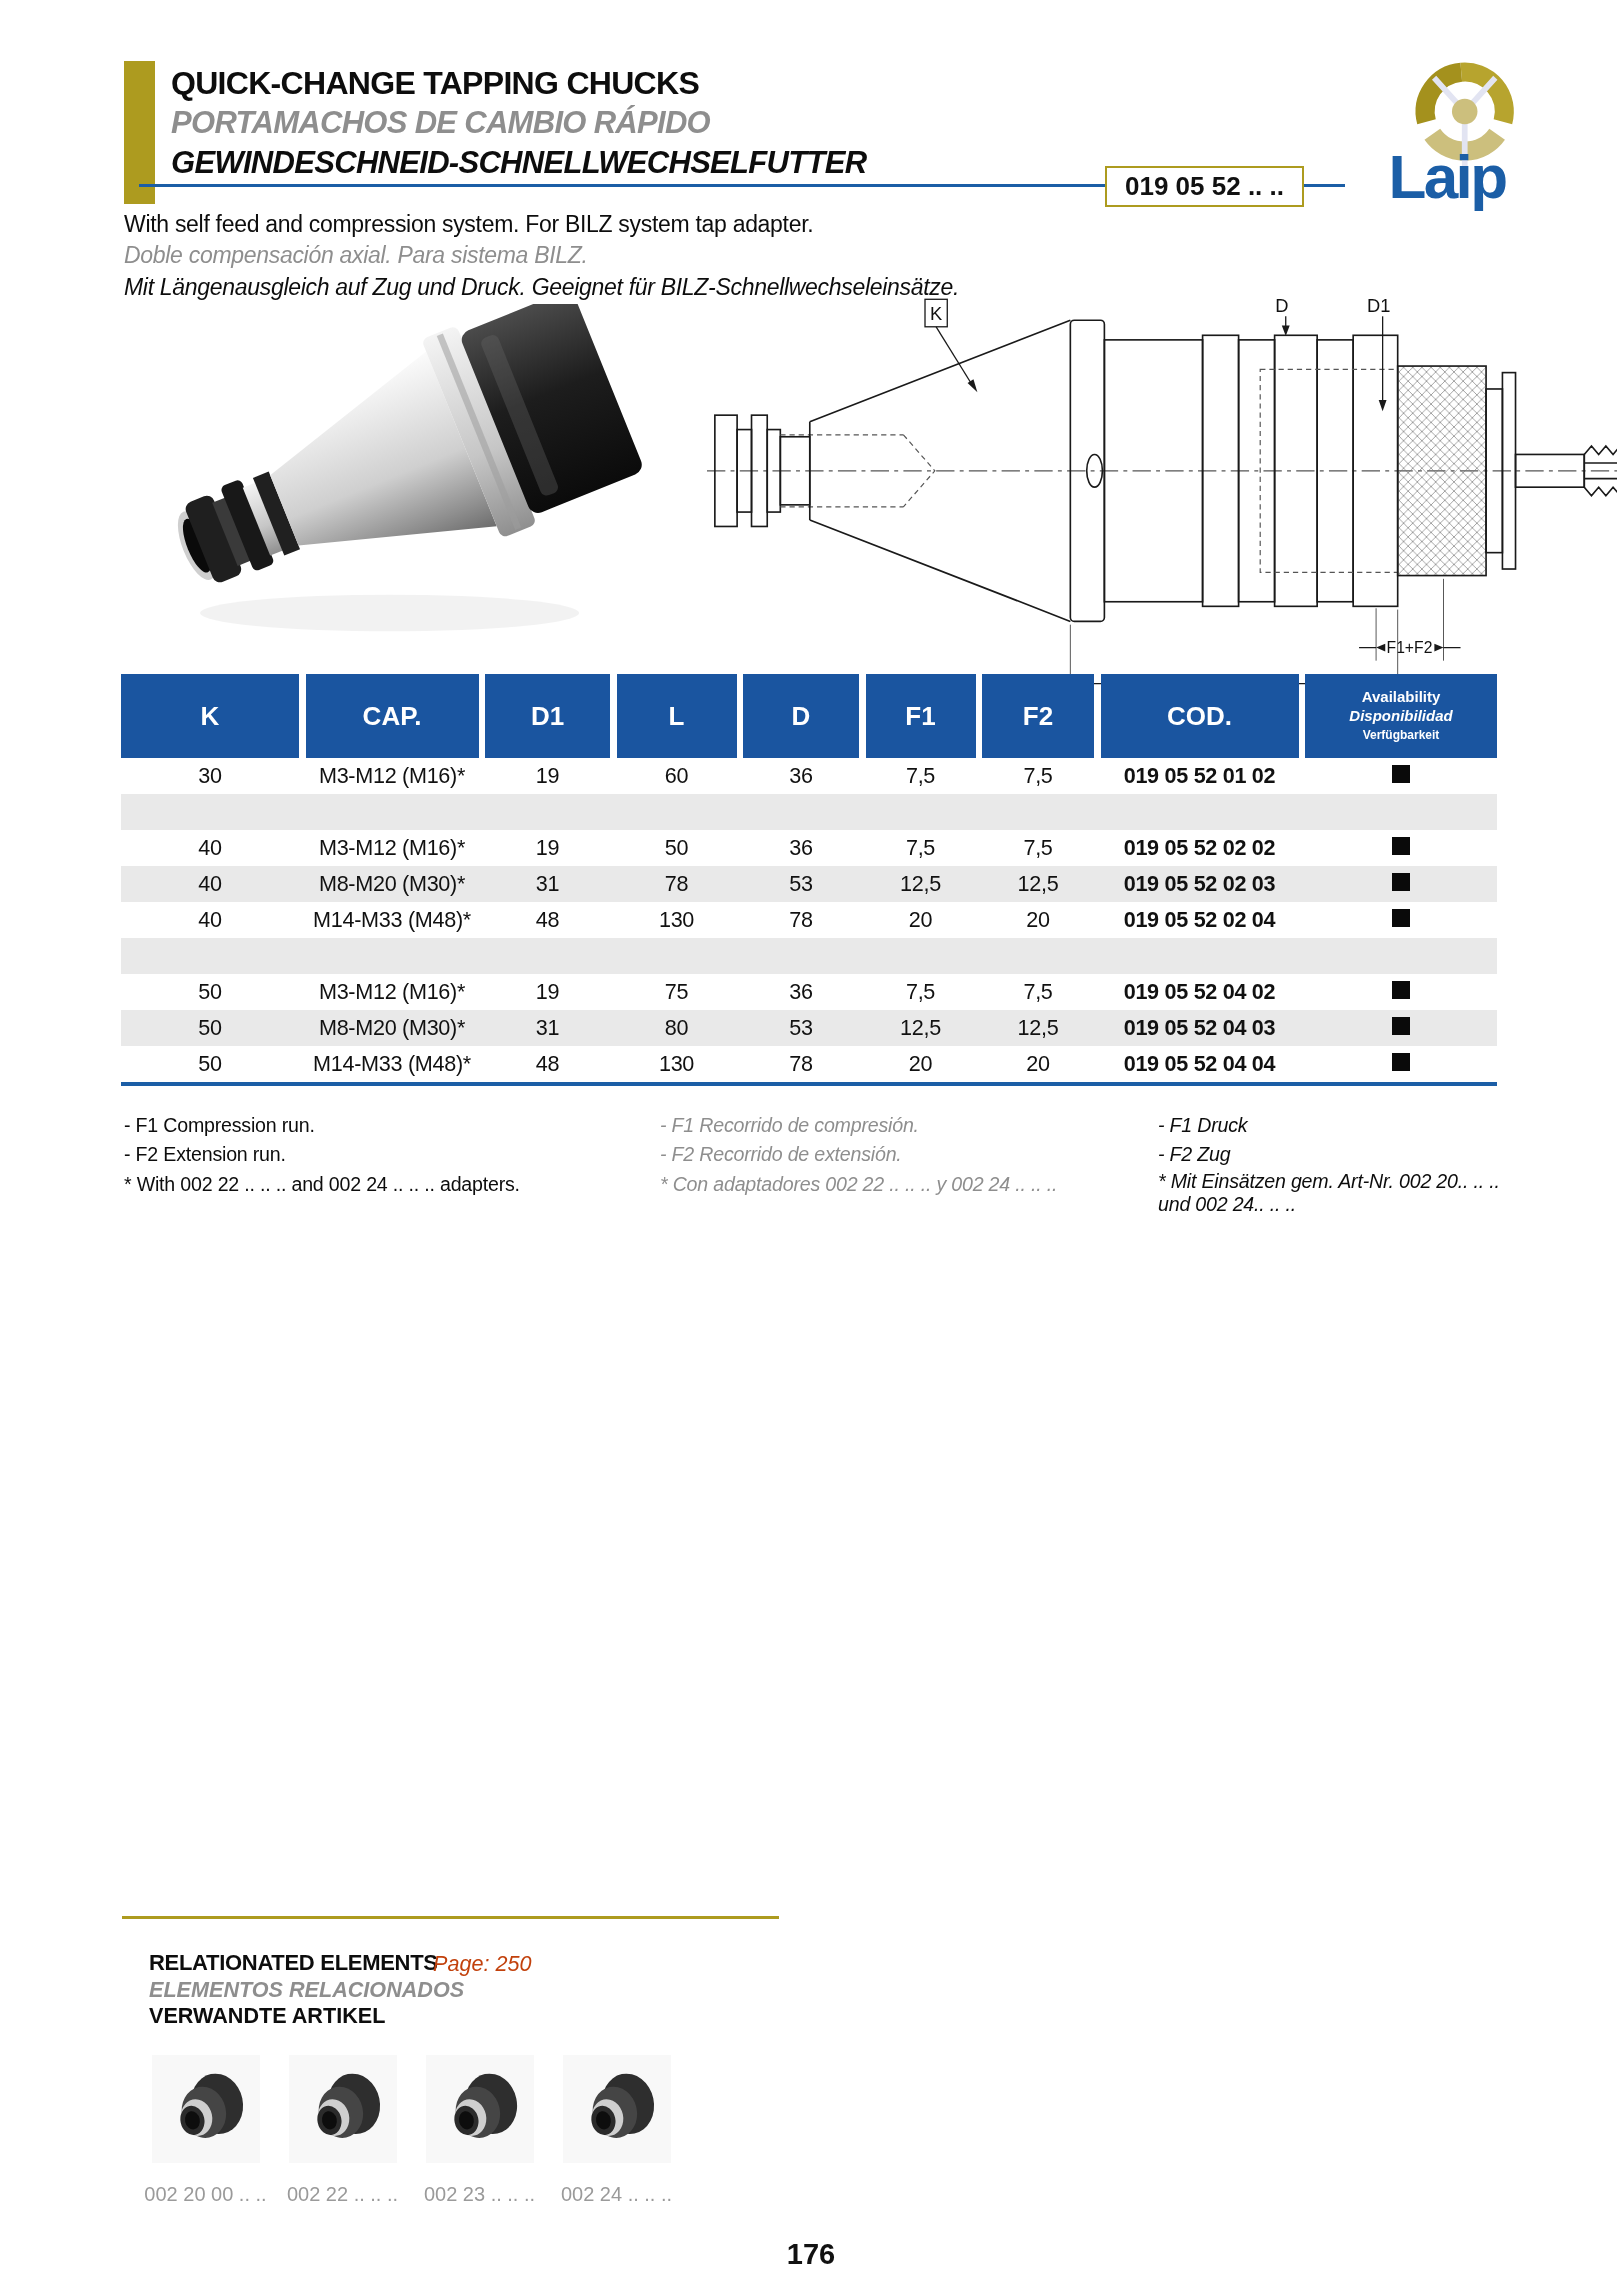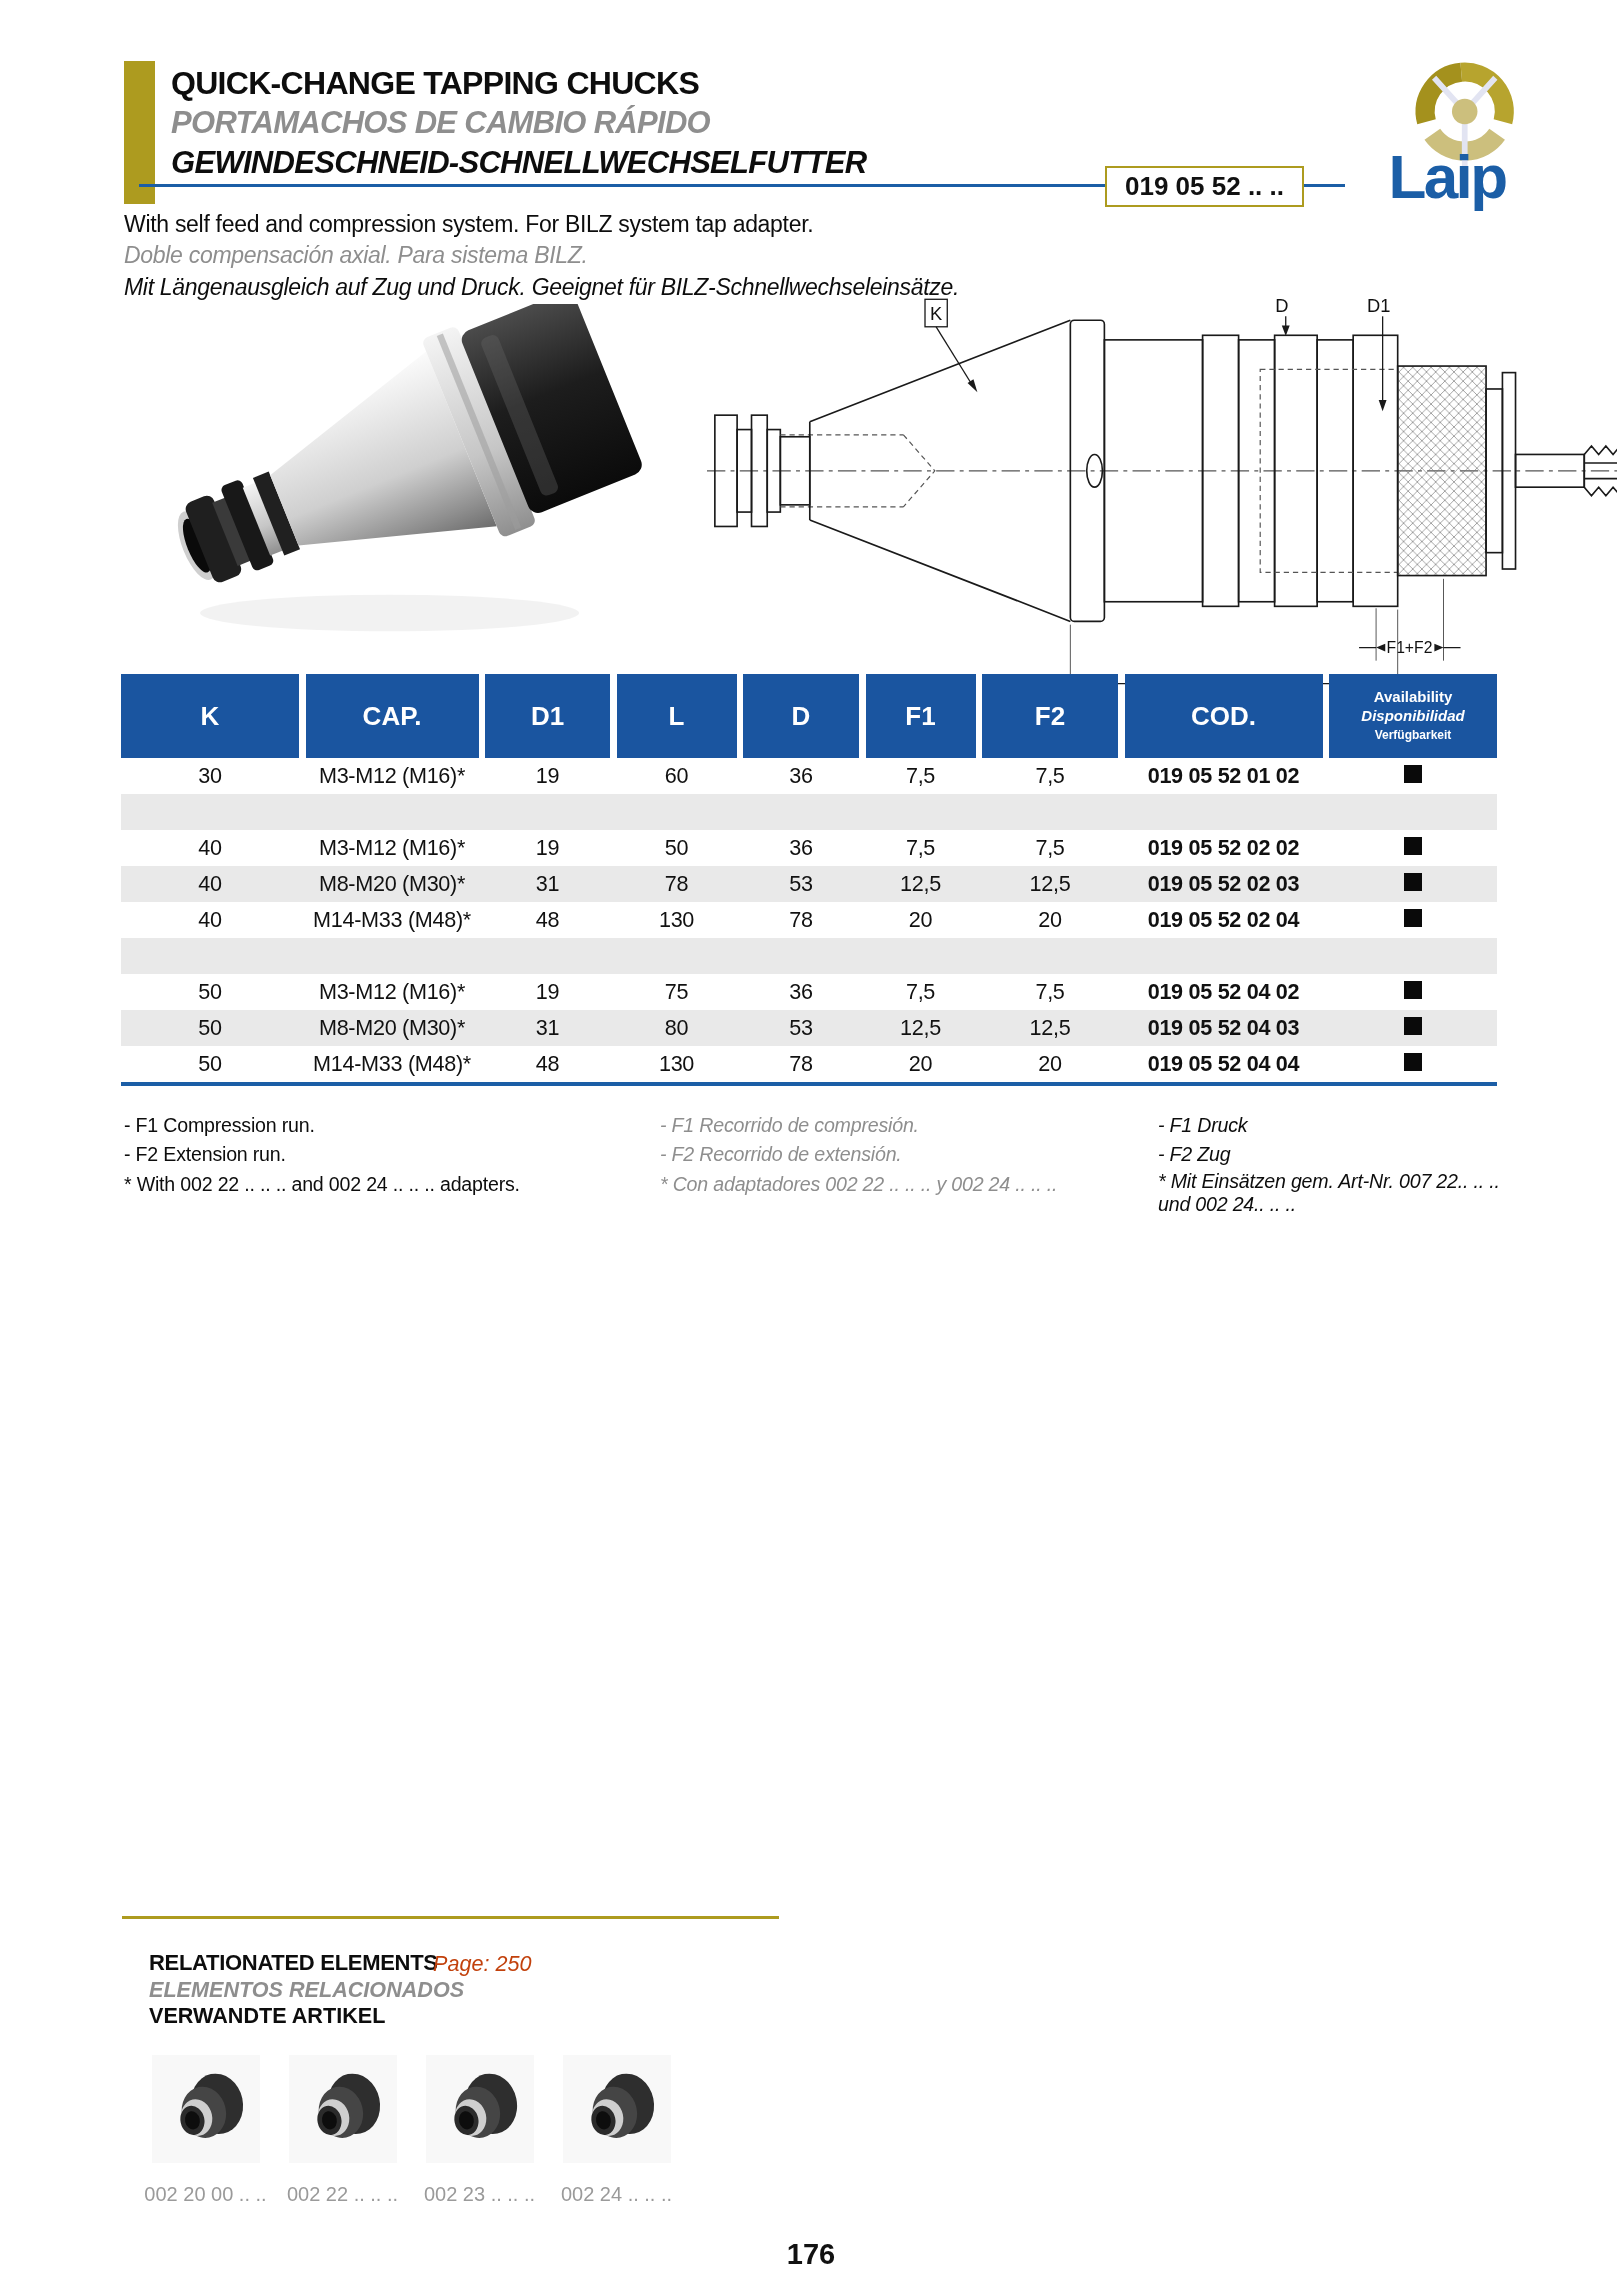--- a/index.html
+++ b/index.html
@@ -36,21 +36,21 @@
   #tbl{left:121px;top:674px;width:1376px;}
   .thead{display:flex;gap:6.5px;height:84px;}
   .th{background:#1A55A0;color:#fff;display:flex;flex-direction:column;
       align-items:center;justify-content:center;font-weight:bold;font-size:26px;}
   .tr{display:flex;gap:6.5px;height:36px;align-items:center;}
   .tr.alt{background:#E9E9E9;}
   .tr.sep{background:#E9E9E9;}
   .td{font-size:21.6px;text-align:center;letter-spacing:-0.3px;}
   .td.cod{font-weight:bold;}
   .w-k{width:178px;} .w-cap{width:173px;} .w-d1{width:125px;} .w-l{width:120px;}
-  .w-d{width:116px;} .w-f1{width:110px;} .w-f2{width:136px;} .w-cod{width:198px;}
+  .w-d{width:116px;} .w-f1{width:110px;} .w-f2{width:112px;} .w-cod{width:198px;}
   .w-av{flex:1;}
   .av-line1{font-size:15px;line-height:19.6px;}
   .av-line2{font-size:15px;line-height:19.6px;font-style:italic;}
   .av-line3{font-size:12px;line-height:19.6px;}
   .sq{display:inline-block;width:18.3px;height:18.3px;background:#0a0a0a;}
   #tbl-bottom{height:3.9px;background:#1B5EA6;}
 
   
   .fnote{font-size:19.6px;line-height:29.4px;white-space:nowrap;letter-spacing:-0.2px;}
   #fn-en{left:124px;top:1111px;color:#0d0d0d;}
@@ -314,21 +314,21 @@
     <div>* With 002 22 .. .. .. and 002 24 .. .. .. adapters.</div>
   </div>
   <div class="abs fnote" id="fn-es">
     <div>- F1 Recorrido de compresión.</div>
     <div>- F2 Recorrido de extensión.</div>
     <div>* Con adaptadores  002 22 .. .. .. y 002 24 .. .. ..</div>
   </div>
   <div class="abs fnote" id="fn-de">
     <div>- F1 Druck</div>
     <div>- F2 Zug</div>
-    <div class="wrap">* Mit Einsätzen gem. Art-Nr. 007 22.. .. ..</div>
+    <div class="wrap">* Mit Einsätzen gem. Art-Nr. 002 20.. .. ..</div>
     <div class="wrap">und 002 24.. .. ..</div>
   </div>
 
   <div class="abs" id="rel-rule"></div>
   <div class="abs" id="rel-en">RELATIONATED ELEMENTS</div>
   <div class="abs" id="rel-page">Page: 250</div>
   <div class="abs" id="rel-es">ELEMENTOS RELACIONADOS</div>
   <div class="abs" id="rel-de">VERWANDTE ARTIKEL</div>
 
   <div class="abs" id="rel-items">

